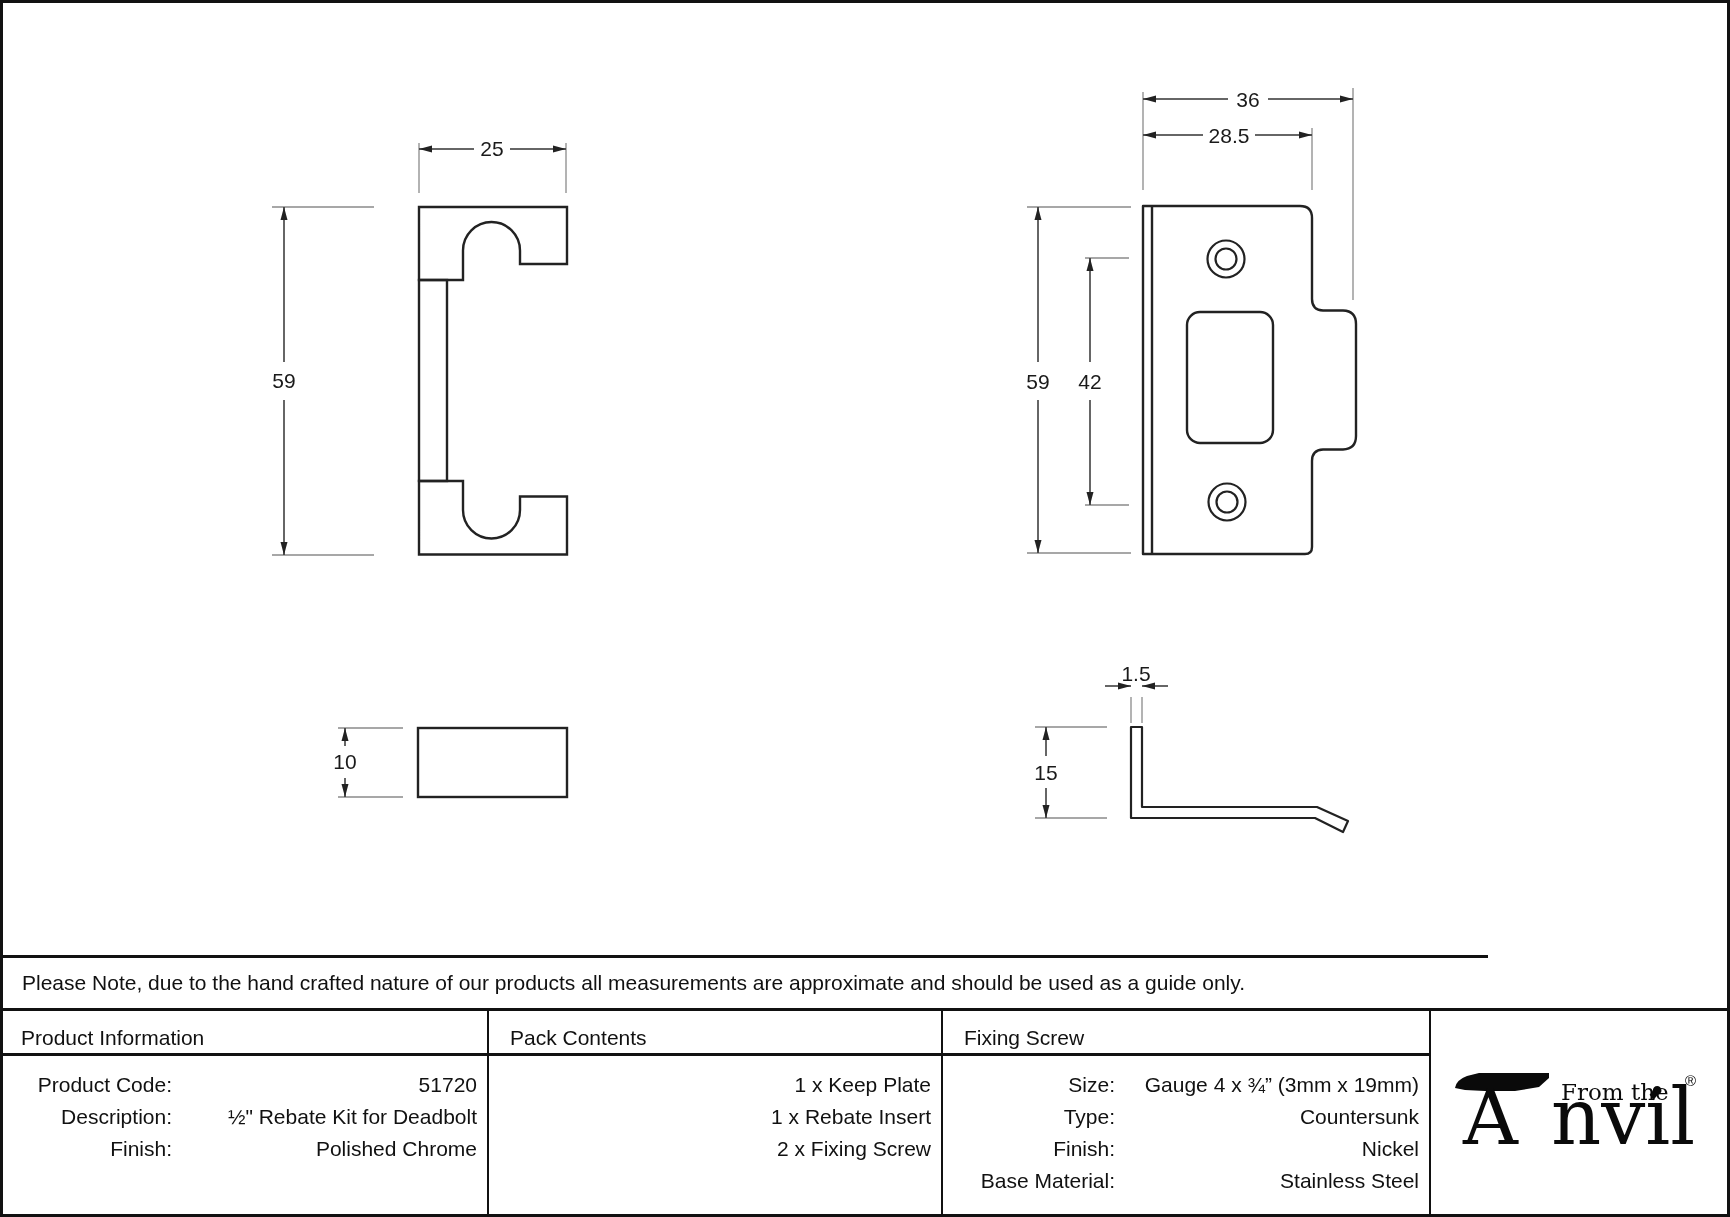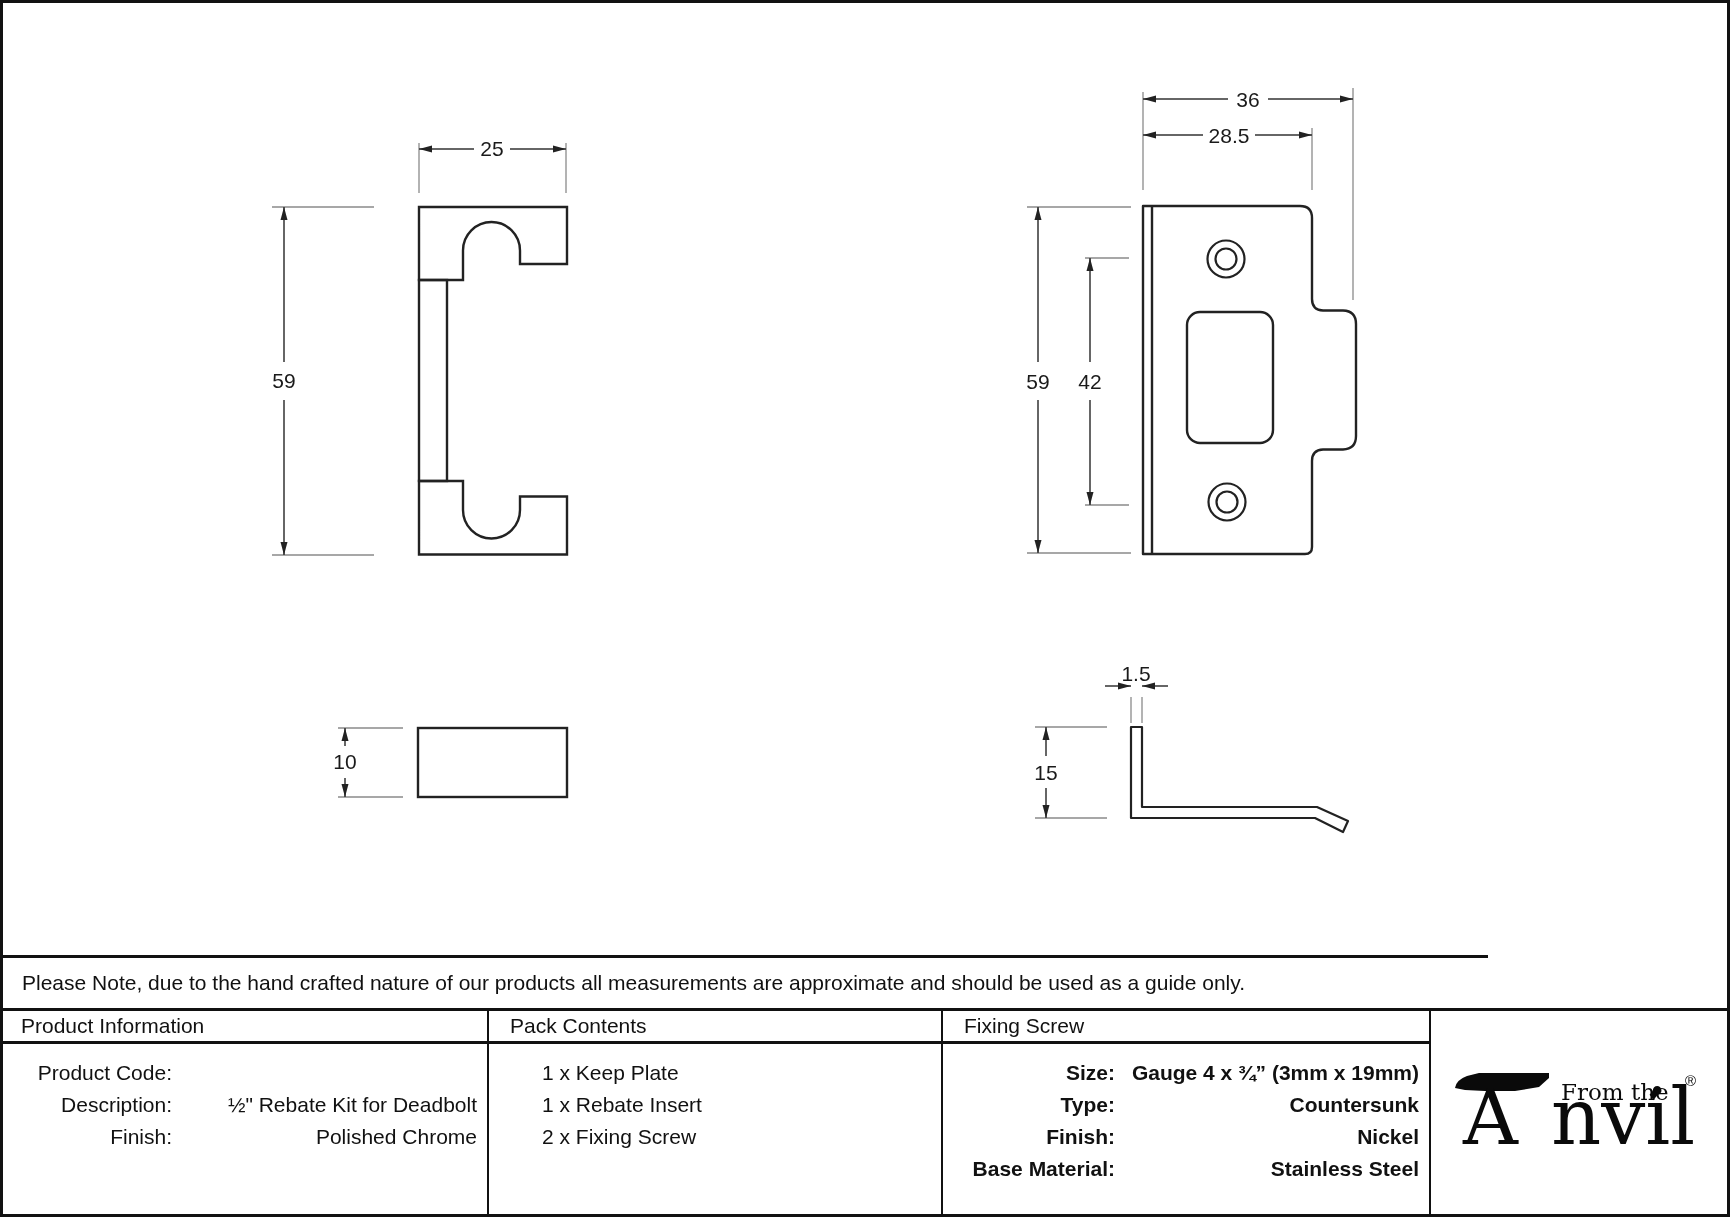--- a/index.html
+++ b/index.html
@@ -24,31 +24,31 @@
   }
   
   .info-table{
     position:absolute;left:0;top:1008px;width:1730px;height:209px;
     border-top:3px solid #111;
     box-sizing:border-box;
     display:flex;
   }
   .col{box-sizing:border-box;height:100%;}
   .col.c1{width:489px;border-right:2px solid #111;}
-  .col.c2{width:454px;border-right:2px solid #111;}
+  .col.c2{width:454px;border-right:2px solid #111;text-align:right;}
   .col.c3{width:488px;border-right:2px solid #111;}
   .col.c4{flex:1;}
   .col-header{
     height:33px;border-bottom:3px solid #111;box-sizing:border-box;
     display:flex;align-items:center;
-    padding-left:21px;font-size:21px;
+    padding-left:21px;font-size:21px;margin-top:12px;
   }
   .col-body{padding:13px 10px 0 22px;font-size:21px;}
   .kv{display:grid;grid-template-columns:150px 1fr;line-height:32px;text-align:right;}
-  .c3 .kv{grid-template-columns:150px 1fr;font-weight:bold;}
+  .c3 .kv{grid-template-columns:150px 1fr;}
   .list-line{line-height:32px;margin-left:31px;}
   .logo-cell{height:100%;display:flex;align-items:center;justify-content:center;}
 </style>
 </head>
 <body>
 
 <div class="page">
   <div class="page-border"></div>
 
   <svg class="drawing-svg" width="1730" height="956" viewBox="0 0 1730 956" font-family="Liberation Sans, sans-serif">
@@ -158,20 +158,21 @@
 
   <div class="info-table">
 
     <div class="col c1">
       <div class="col-header">
         <span>Product Information</span>
       </div>
       <div class="col-body">
         <div class="kv">
           <span>Product Code:</span>
+          <span>51720</span>
         </div>
         <div class="kv">
           <span>Description:</span>
           <span>½" Rebate Kit for Deadbolt</span>
         </div>
         <div class="kv">
           <span>Finish:</span>
           <span>Polished Chrome</span>
         </div>
       </div>

